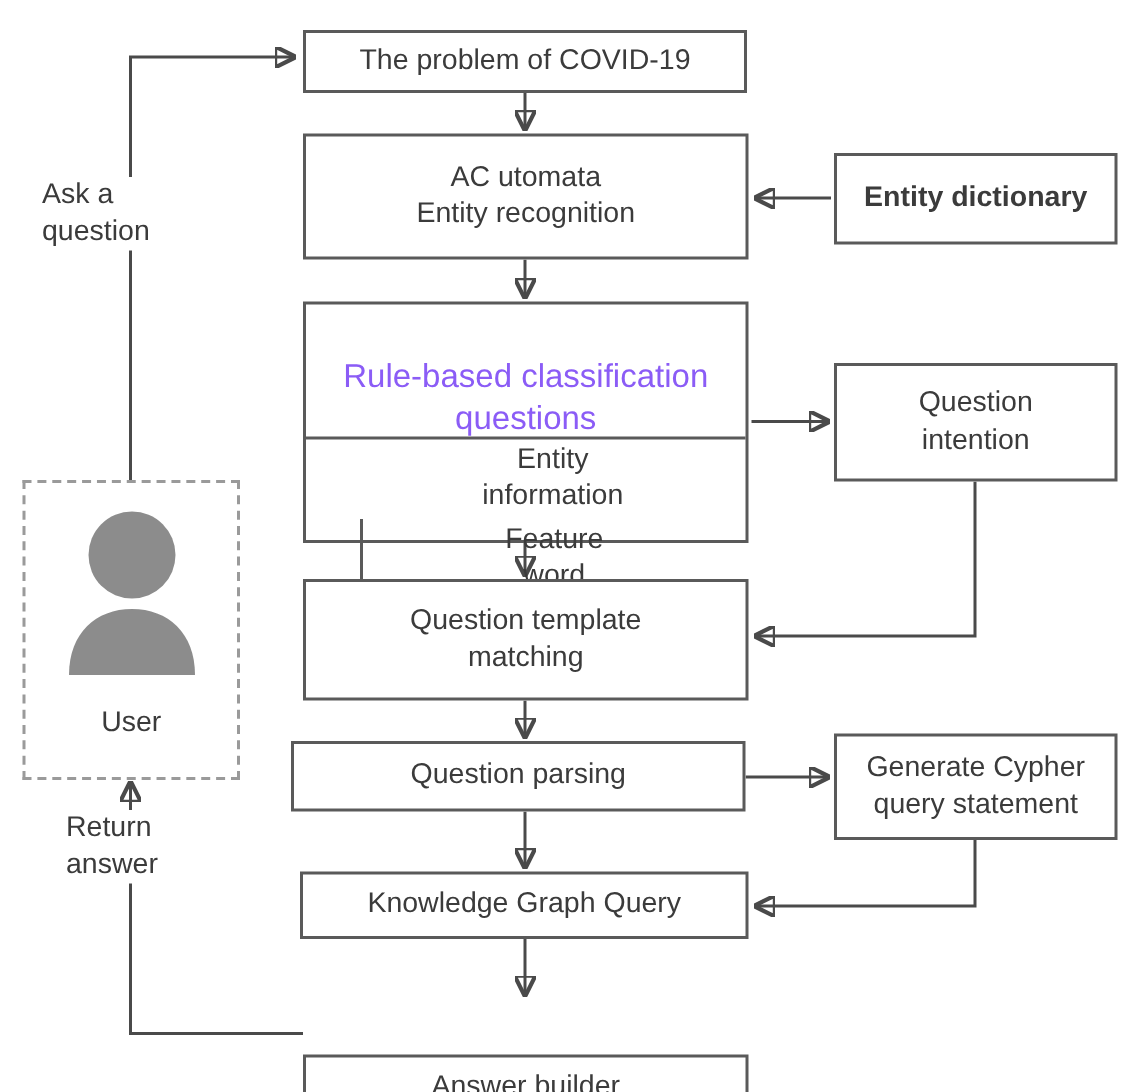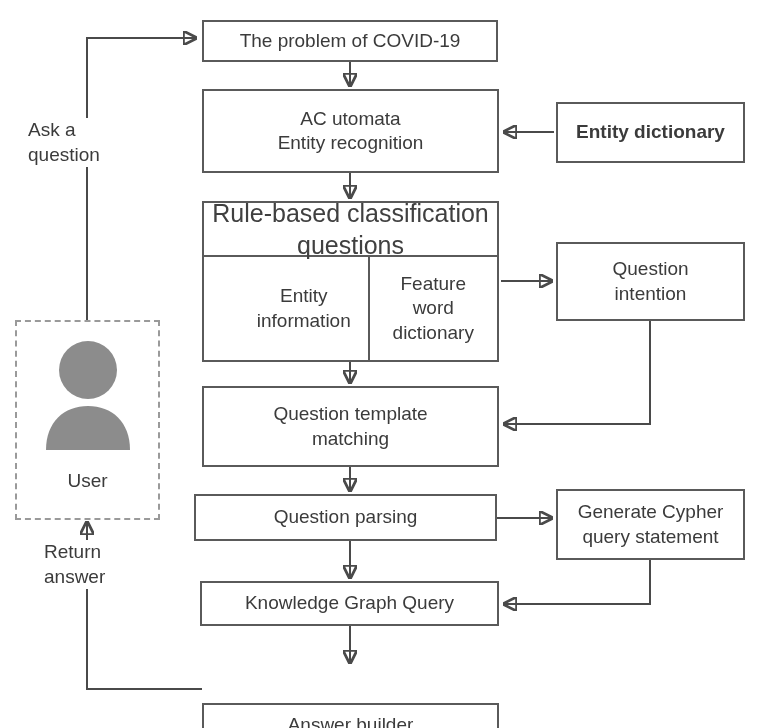--- a/index.html
+++ b/index.html
@@ -46,29 +46,30 @@
     flex-direction: column;
   }
   .compound-head {
     box-sizing: border-box;
     flex: 0 0 auto;
     border-bottom: 2px solid #5a5a5a;
     display: flex;
     align-items: center;
     justify-content: center;
     text-align: center;
-    color: #404040;
-    font-size: 25px;
+    color: #8b5cf6;
+    font-size: 22px;
     line-height: 1.28;
     padding: 2px 4px;
+    margin-top: 36px;
   }
   .compound-body {
     flex: 1 1 auto;
     display: flex;
-    flex-direction: row;
+    flex-direction: column;
     margin-left: 36px;
   }
   .compound-cell {
     box-sizing: border-box;
     flex: 1 1 0;
     display: flex;
     align-items: center;
     justify-content: center;
     text-align: center;
     color: #3b3b3b;

